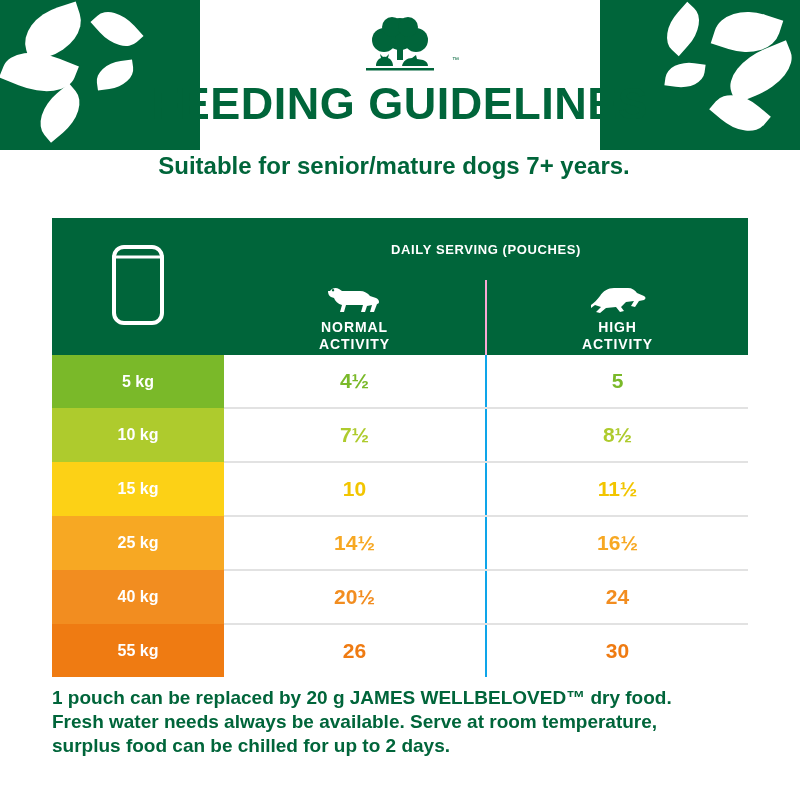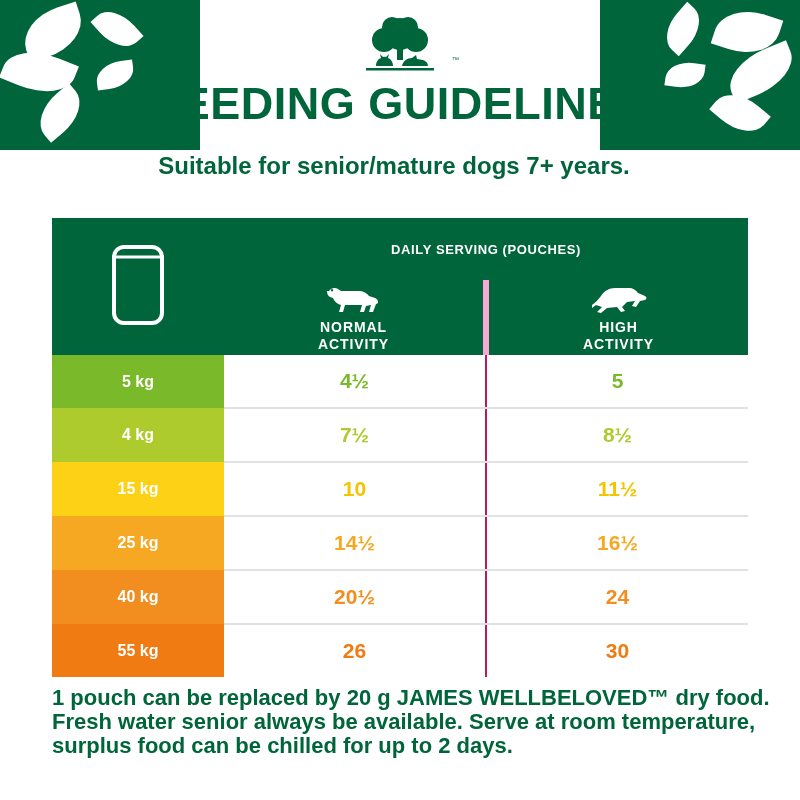--- a/index.html
+++ b/index.html
@@ -124,21 +124,21 @@
     letter-spacing: 0.6px;
     height: 62px;
   }
   .hdr-sub {
     font-size: 14px;
     letter-spacing: 0.9px;
     line-height: 17px;
     height: 75px;
   }
   .hdr-divider {
-    border-left: 6px solid #f9a8d4;
+    border-left: 2px solid #f9a8d4;
   }
   .pouch-cell {
     background: #00653a;
     width: 172px;
     height: 137px;
     text-align: center;
     vertical-align: middle;
   }
   .weight-cell {
     width: 172px;
@@ -151,33 +151,33 @@
   }
   .val-cell {
     height: 52px;
     text-align: center;
     vertical-align: middle;
     font-size: 21px;
     font-weight: bold;
     background: #ffffff;
     border-bottom: 2px solid #e2e2e2;
   }
-  .val-cell.mid { border-right: 2px solid #be185d; }
+  .val-cell.mid { border-right: 2px solid #0ea5e9; }
   tr.last .val-cell { border-bottom: none; }
 
   .icon-dog { display: block; margin: 0 auto 6px auto; }
 
   
   .footnote {
     position: absolute;
     top: 686px;
     left: 52px;
     width: 700px;
     color: #00653a;
-    font-size: 22px;
+    font-size: 19px;
     font-weight: bold;
     line-height: 24px;
   }
   .footnote div { white-space: nowrap; }
 </style>
 </head>
 <body>
 
 <div class="page">
 
@@ -256,21 +256,21 @@
             <span>ACTIVITY</span>
           </td>
         </tr>
 
         <tr>
           <td class="weight-cell" style="background:#7ab929">5 kg</td>
           <td class="val-cell mid" style="color:#7ab929">4½</td>
           <td class="val-cell" style="color:#7ab929">5</td>
         </tr>
         <tr>
-          <td class="weight-cell" style="background:#aecb2d">4 kg</td>
+          <td class="weight-cell" style="background:#aecb2d">10 kg</td>
           <td class="val-cell mid" style="color:#aecb2d">7½</td>
           <td class="val-cell" style="color:#aecb2d">8½</td>
         </tr>
         <tr>
           <td class="weight-cell" style="background:#fcd116">15 kg</td>
           <td class="val-cell mid" style="color:#f2c500">10</td>
           <td class="val-cell" style="color:#f2c500">11½</td>
         </tr>
         <tr>
           <td class="weight-cell" style="background:#f7a823">25 kg</td>
@@ -286,17 +286,17 @@
           <td class="weight-cell" style="background:#ef7b12">55 kg</td>
           <td class="val-cell mid" style="color:#ef7b12;border-bottom:none">26</td>
           <td class="val-cell" style="color:#ef7b12;border-bottom:none">30</td>
         </tr>
       </tbody>
     </table>
   </div>
 
   <div class="footnote">
     <div>1 pouch can be replaced by 20 g JAMES WELLBELOVED™ dry food.</div>
-    <div>Fresh water senior always be available. Serve at room temperature,</div>
+    <div>Fresh water needs always be available. Serve at room temperature,</div>
     <div>surplus food can be chilled for up to 2 days.</div>
   </div>
 
 </div>
 
 </body></html>

